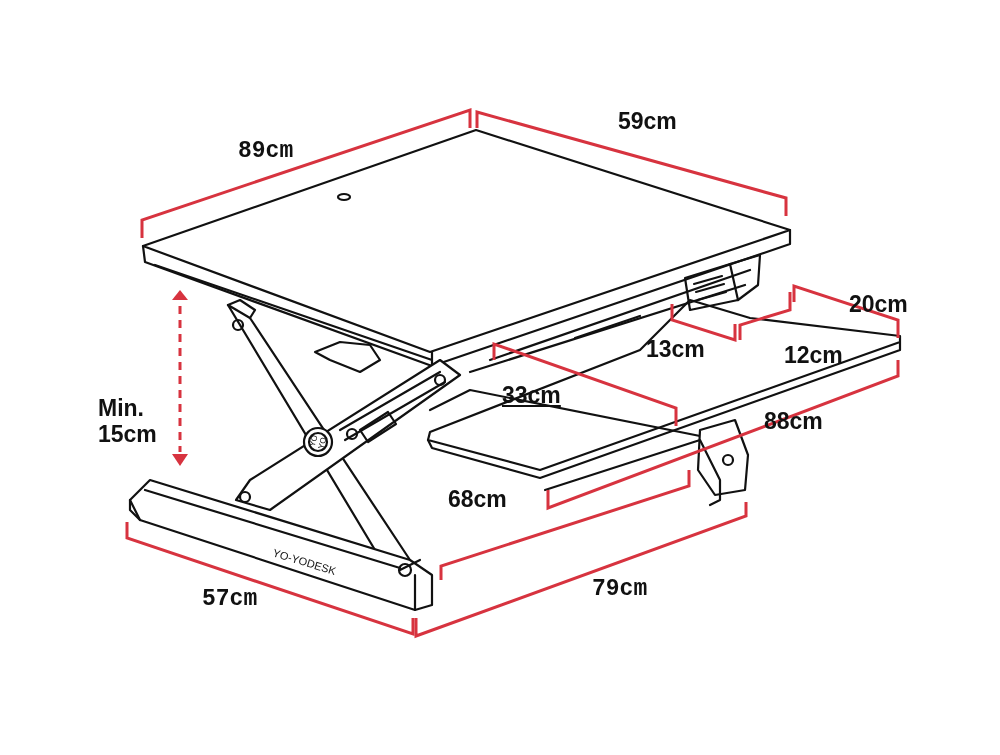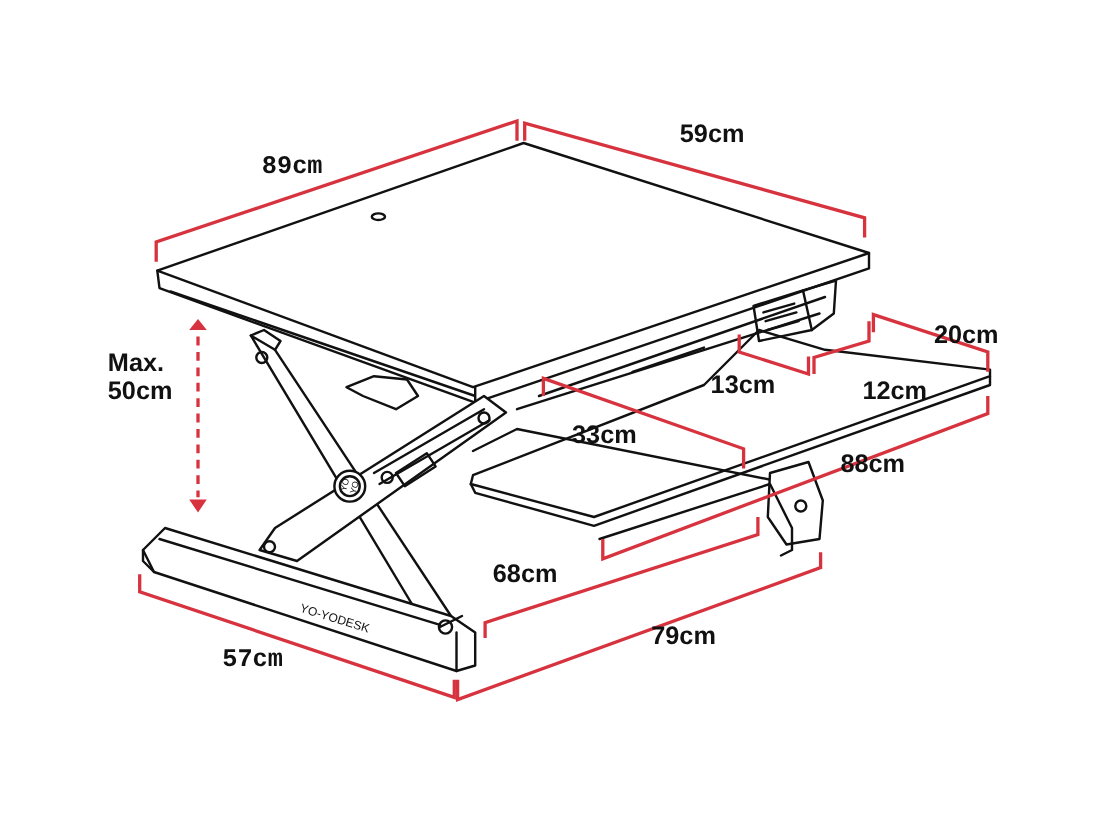--- a/index.html
+++ b/index.html
@@ -88,20 +88,20 @@
     </g>
     <path d="M172,300 L180,290 L188,300 Z" fill="#d7333f"></path>
     <path d="M172,454 L180,466 L188,454 Z" fill="#d7333f"></path>
   </svg>
 
   <div class="lbl" style="left:238px;top:138px;font-family:Liberation Mono, monospace;">89cm</div>
   <div class="lbl" style="left:618px;top:108px;">59cm</div>
   <div class="lbl" style="left:834px;top:291px;margin-left:15px;">20cm</div>
   <div class="lbl" style="left:646px;top:336px;">13cm</div>
   <div class="lbl" style="left:784px;top:342px;">12cm</div>
-  <div class="lbl ml" style="left:98px;top:316px;">Max.
-50cm</div>
-  <div class="lbl" style="left:520px;top:382px;">33cm</div>
+  <div class="lbl ml" style="left:98px;top:395px;">Min.
+15cm</div>
+  <div class="lbl" style="left:502px;top:382px;text-decoration:underline;">33cm</div>
   <div class="lbl" style="left:764px;top:408px;">88cm</div>
-  <div class="lbl" style="left:448px;top:508px;">68cm</div>
-  <div class="lbl" style="left:592px;top:564px;">79cm</div>
+  <div class="lbl" style="left:448px;top:486px;">68cm</div>
+  <div class="lbl" style="left:592px;top:576px;font-family:Liberation Mono, monospace;">79cm</div>
   <div class="lbl" style="left:202px;top:586px;font-family:Liberation Mono, monospace;">57cm</div>
 </div>
 
 </body></html>

